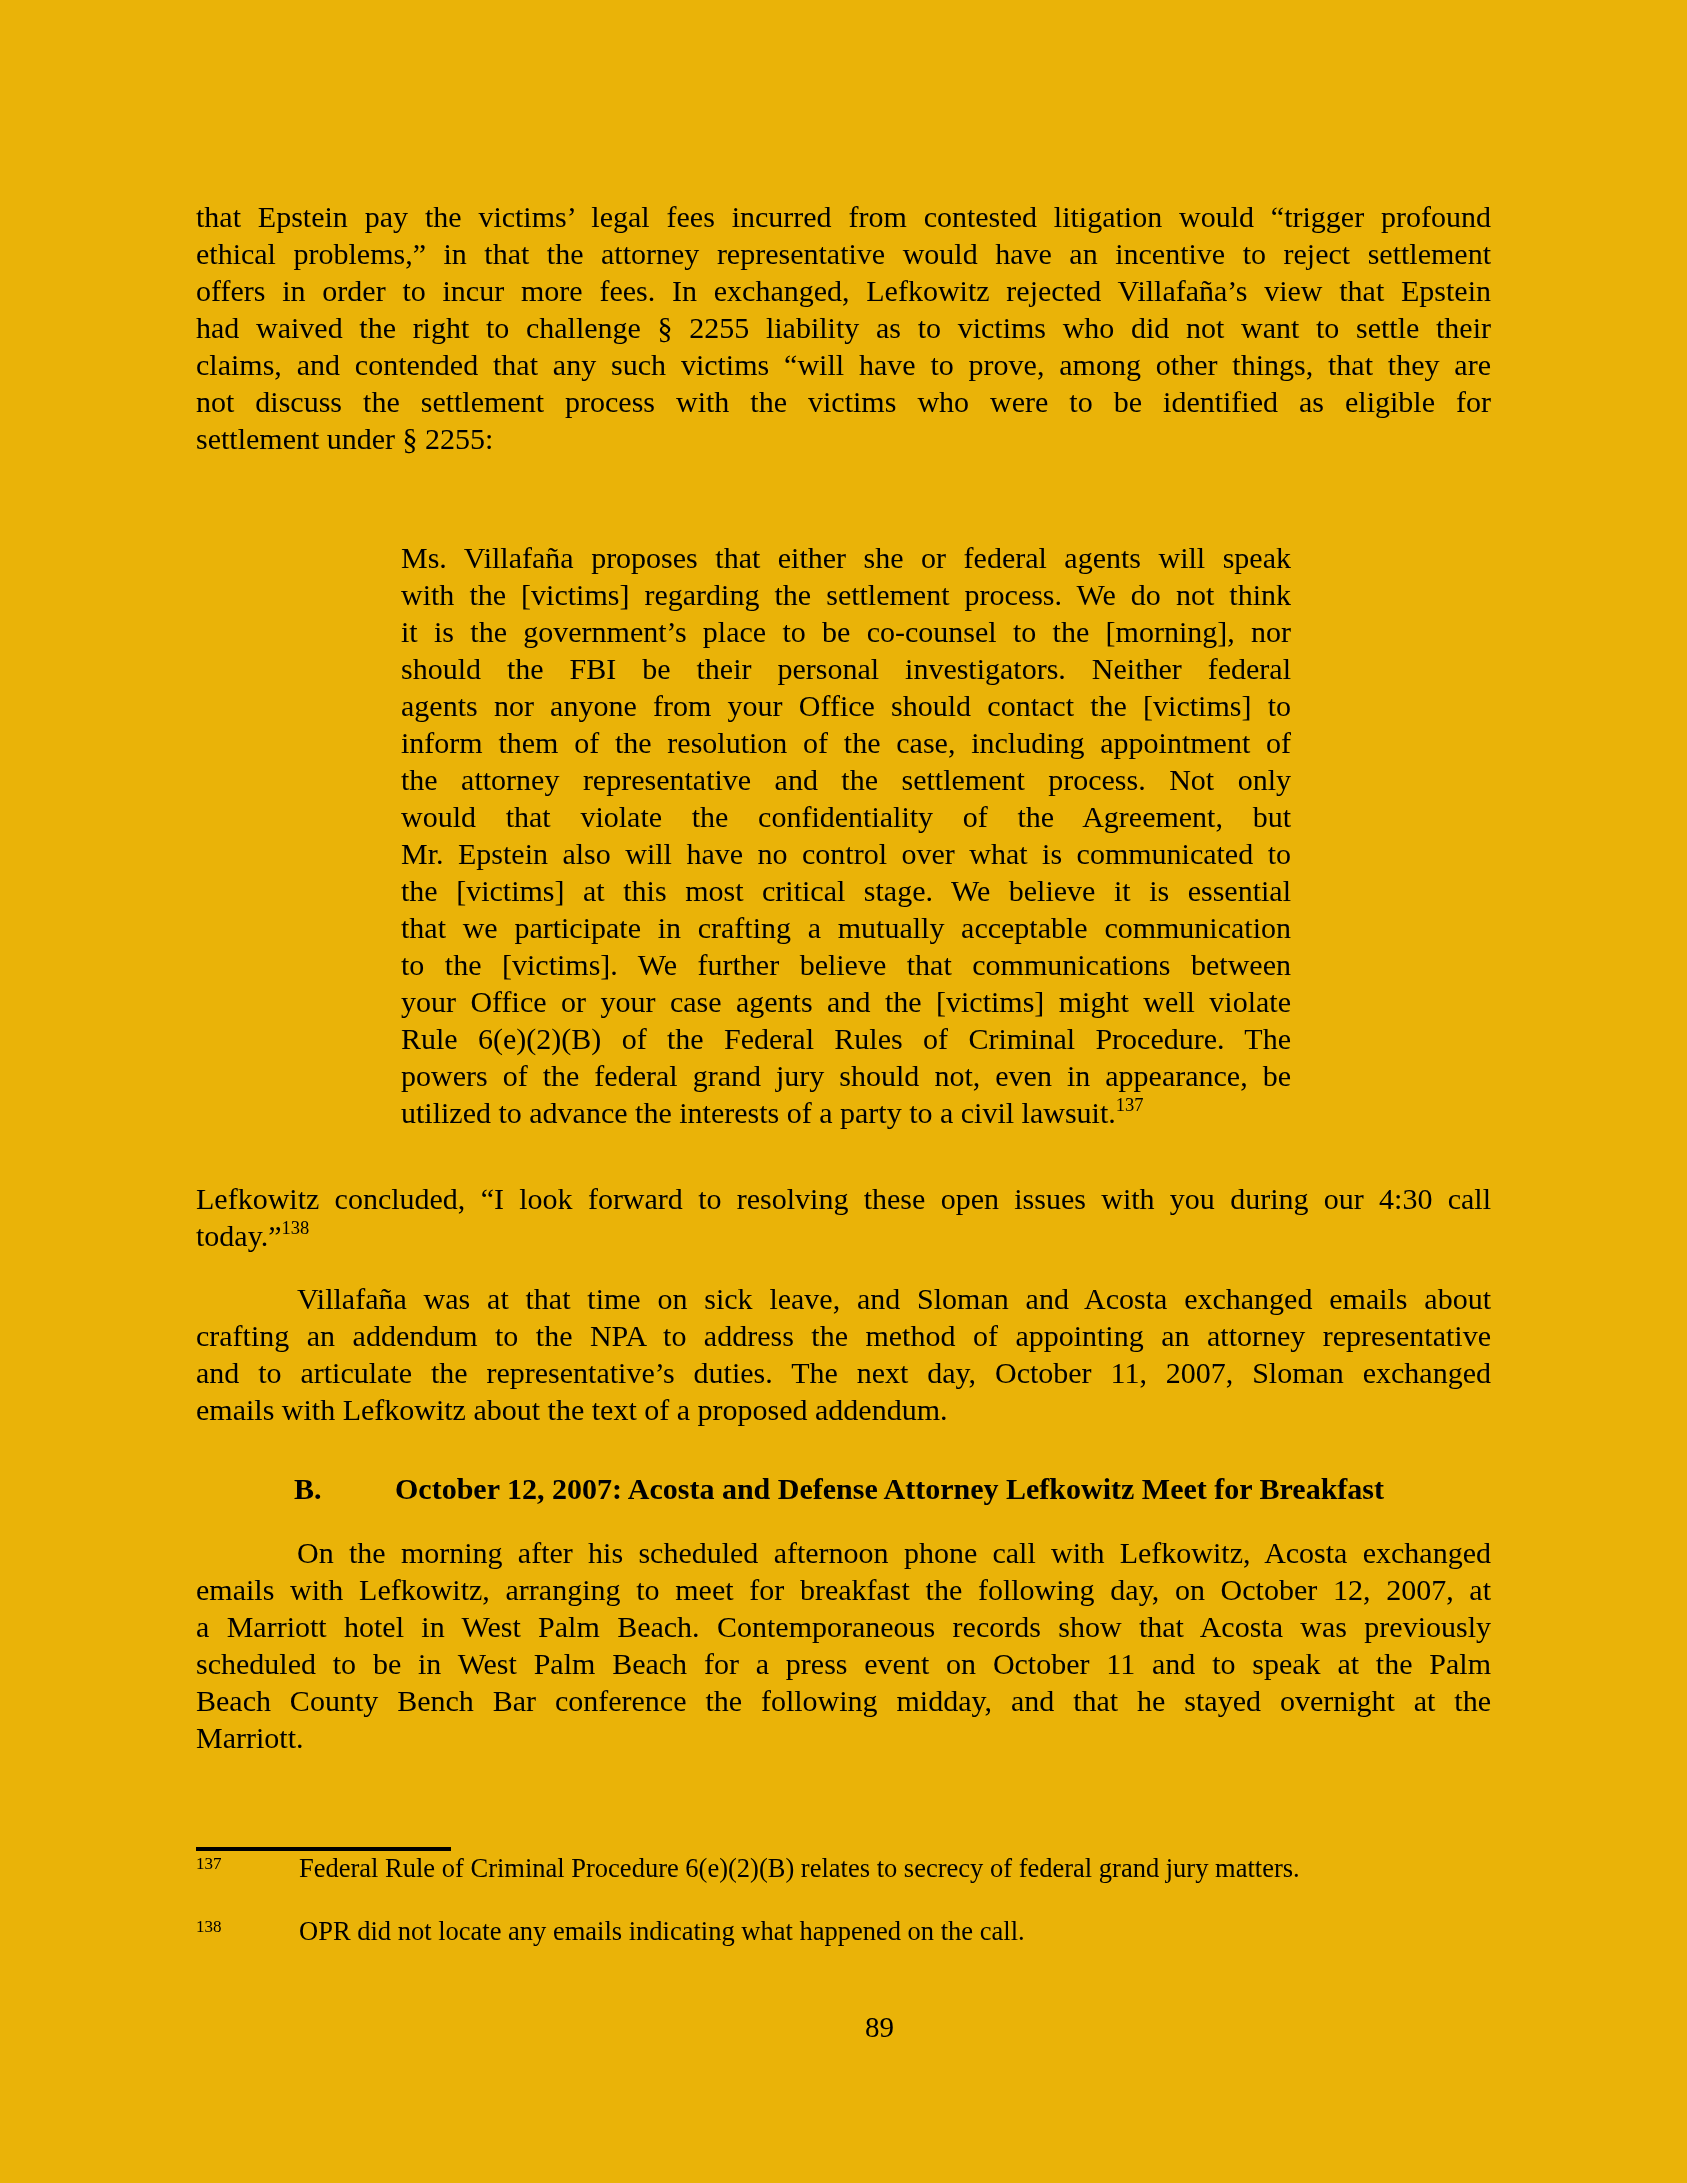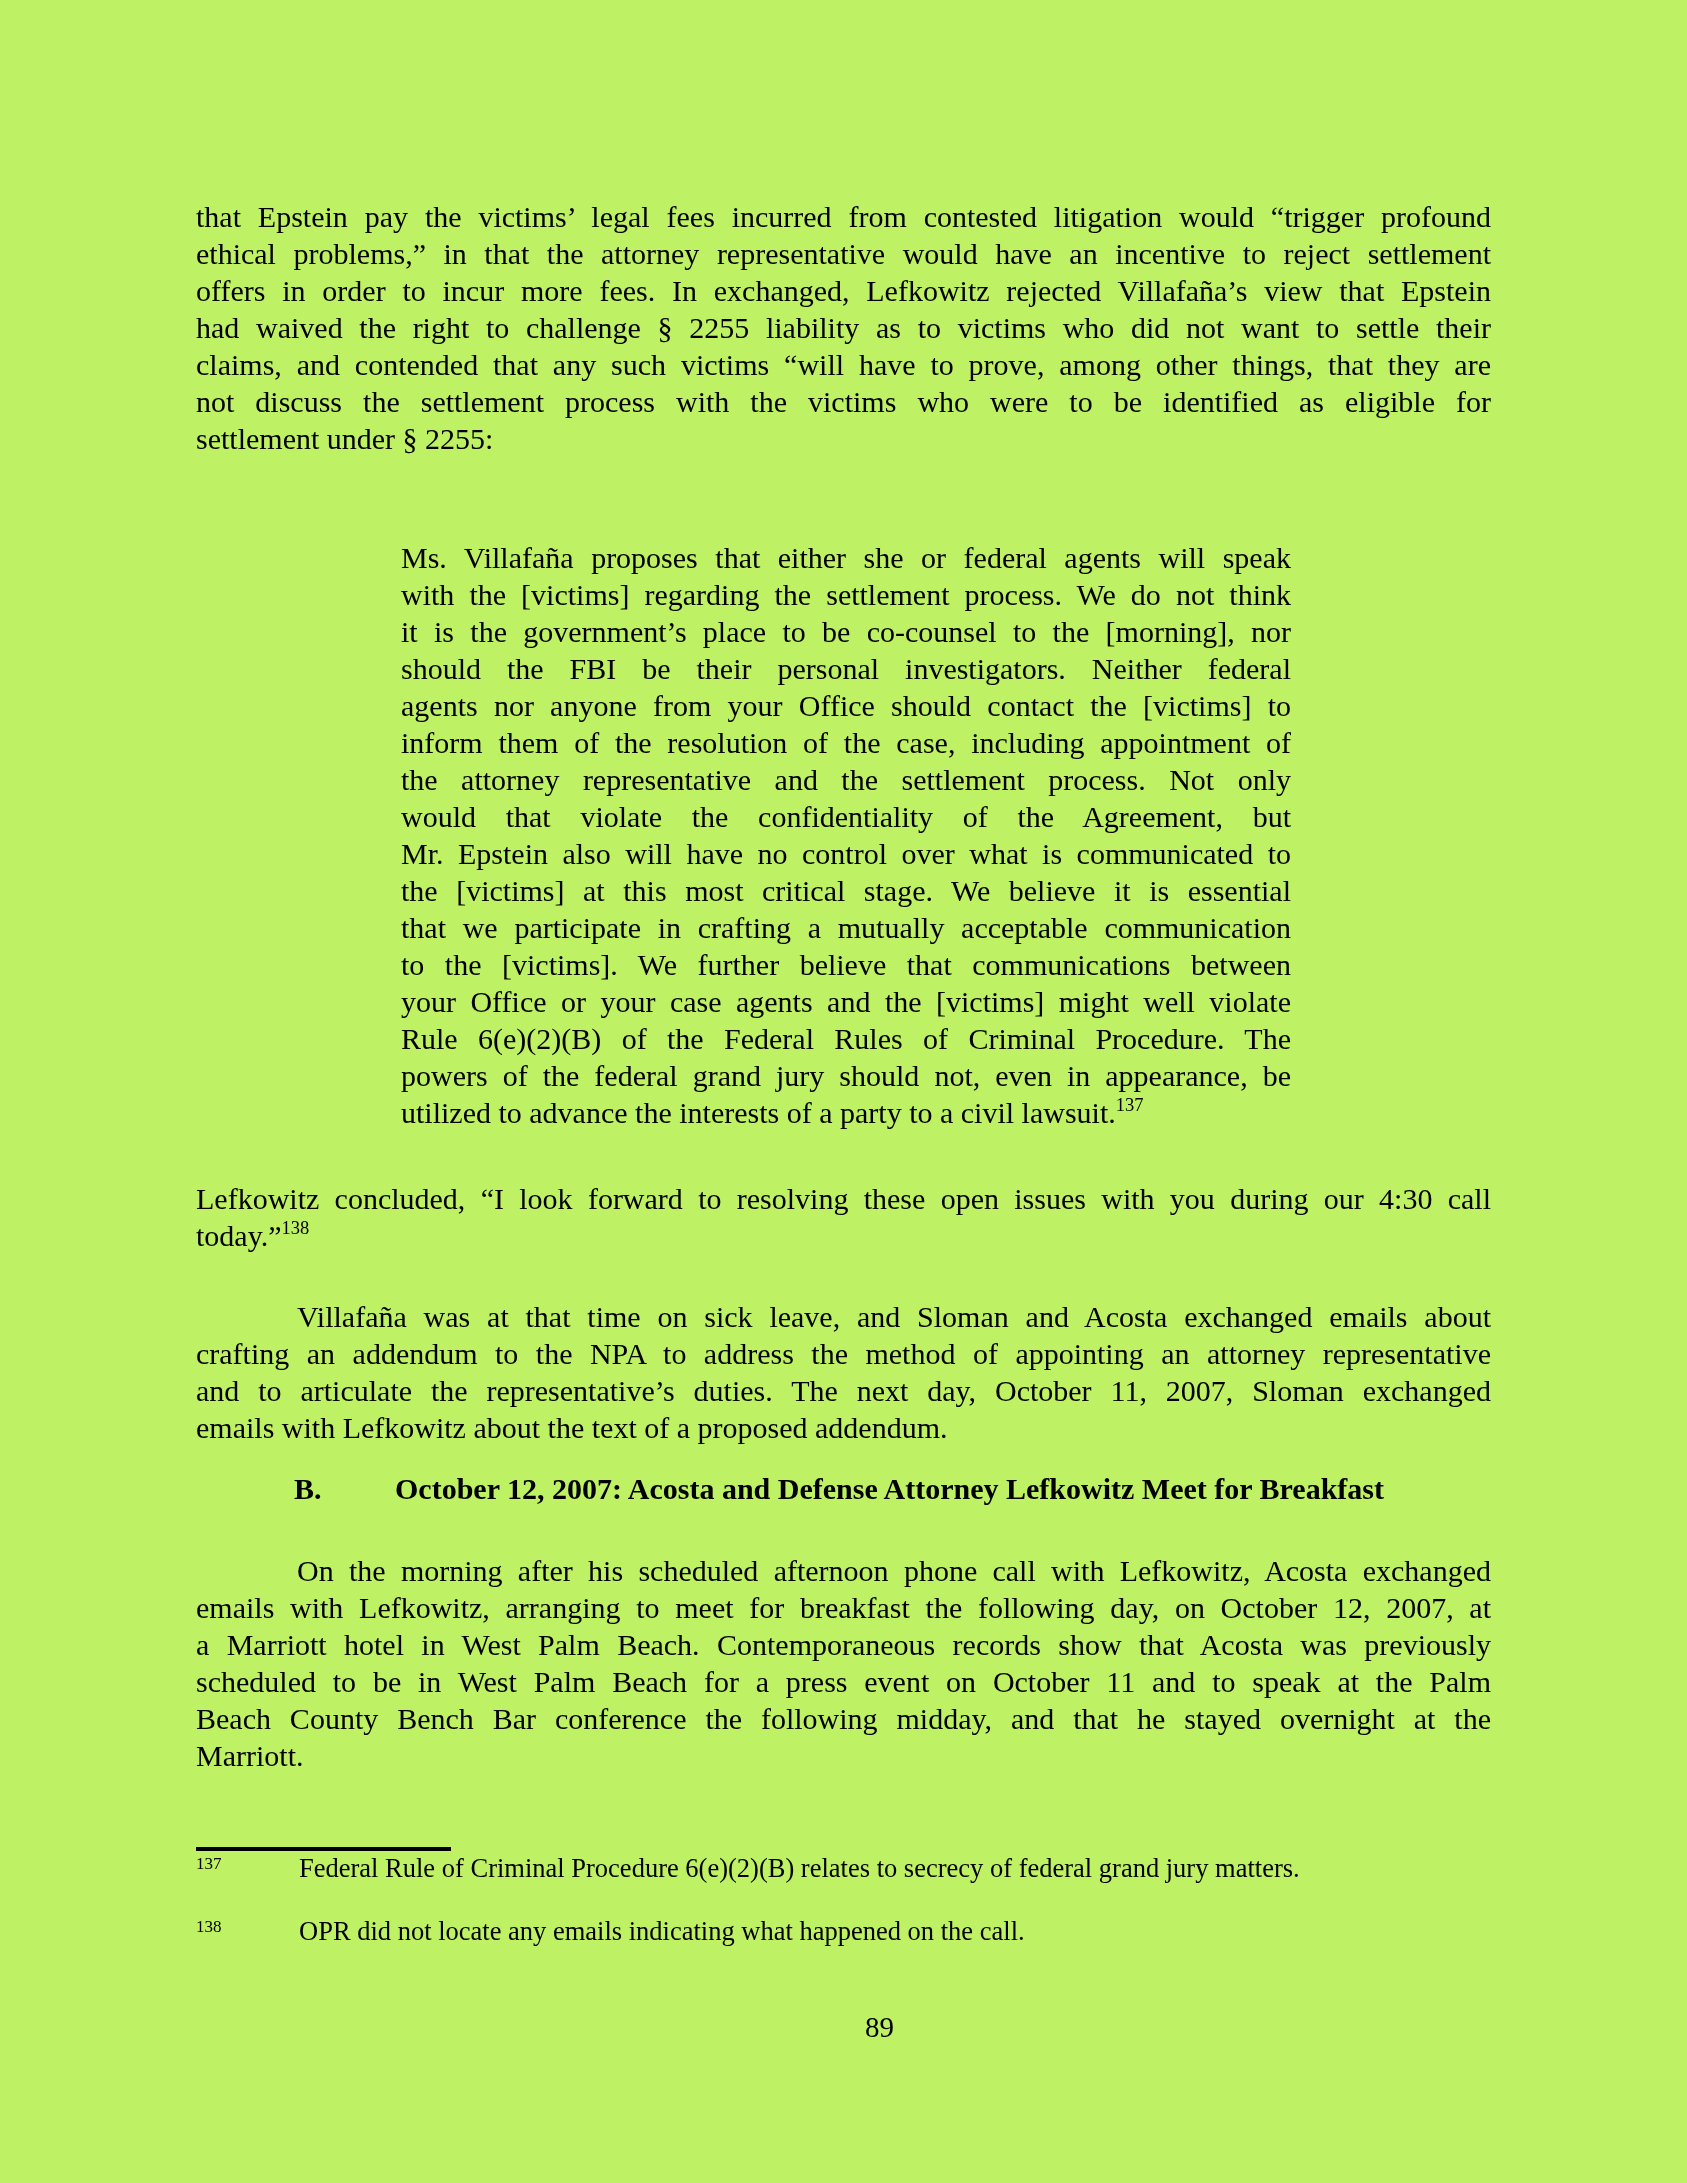--- a/index.html
+++ b/index.html
@@ -1,33 +1,33 @@
 <!DOCTYPE html>
 <html style="font-size:10.6px"><head>
 <meta charset="utf-8">
 <style>
   html, body { margin: 0; padding: 0; background: #e8e8e8; }
   .page {
     position: relative;
     width: 1687px;
     height: 2183px;
     margin: 0 auto;
-    background: #bef264;
+    background: #eab308;
     font-family: "Liberation Serif", "DejaVu Serif", serif;
     color: #000000;
     overflow: hidden;
   }
   .para {
     position: absolute;
     font-size: 30px;
     line-height: 37px;
   }
   .jline { text-align: justify; text-align-last: justify; }
   .jline.last { text-align: left; text-align-last: auto; }
-  .indent-first .jline:first-child { padding-left: 101px; margin-top: 18px; }
+  .indent-first .jline:first-child { padding-left: 101px; }
   sup.ref {
     font-size: 18.5px;
     line-height: 0;
     vertical-align: 12px;
     letter-spacing: 0;
   }
   .section-heading {
     position: absolute;
     left: 196px;
     top: 1470px;

